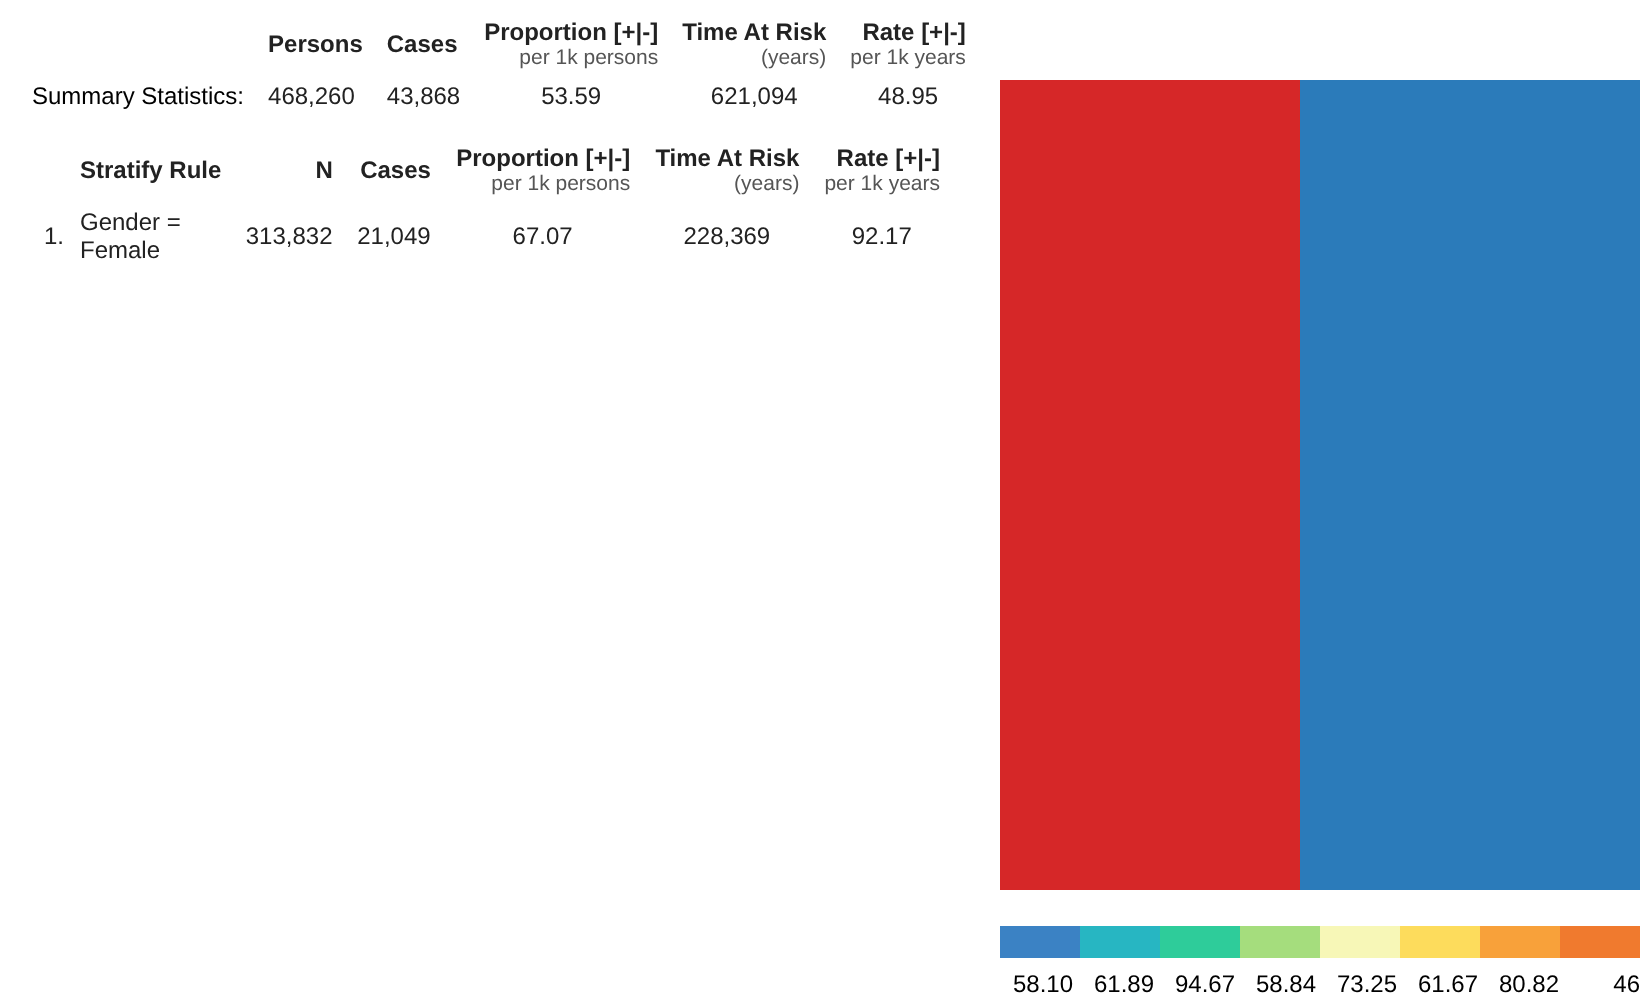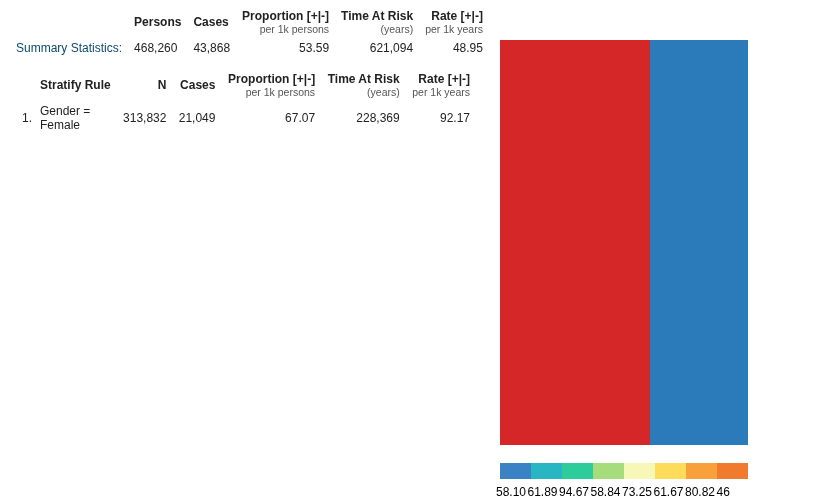--- a/index.html
+++ b/index.html
@@ -1,46 +1,46 @@
 <!DOCTYPE html>
 <html><head>
 <meta charset="utf-8">
 <style>
   html,body{margin:0;padding:0;font-family:"Segoe UI",Arial,sans-serif;font-size:12px;color:#222;background:#fff}
-  .wrap{display:flex;width:748px;height:503px;overflow:hidden}
+  .wrap{display:flex;width:820px;height:503px;overflow:hidden}
   .left{width:480px;padding:6px 4px 4px 10px;box-sizing:border-box}
   .right{flex:1;position:relative}
 
   table{border-collapse:collapse;width:100%}
   th,td{padding:3px 6px;vertical-align:middle;white-space:nowrap}
   .hdr th{font-weight:700;text-align:left;font-size:12px}
   .hdr th.num{text-align:right}
   .hdr .sub{display:block;font-weight:400;font-size:10.5px;color:#555;text-align:right}
   tr.srow td{font-size:12px}
-  td.lbl{font-weight:400;text-align:right;color:#0c4a6e;font-size:11.5px}
-  td.num{text-align:right}
+  td.lbl{font-weight:400;text-align:right;color:#000000;font-size:11.5px}
+  td.num{text-align:center}
 
   .hdr2 th{font-weight:700;font-size:12px;text-align:right;padding-top:10px}
   .hdr2 th.num{text-align:right}
   .hdr2 .sub{display:block;font-weight:400;font-size:10.5px;color:#555;text-align:right}
 
   tr.drow td{font-size:12px}
   td.idx{text-align:right;width:16px;padding-right:2px}
   td.rule{white-space:normal;width:60px;font-size:12px}
 
   
   .plot{position:absolute;left:20px;top:40px;right:0;height:405px;display:flex}
   .bar-red{background:#d62728;width:150px;height:100%}
   .bar-blue{background:#2b7bba;flex:1;height:100%}
   .legend{position:absolute;left:20px;bottom:24px;right:0;height:16px;display:flex}
   .lg{height:16px;flex:1}
   .c0{background:#3b82c4}.c1{background:#27b6c2}.c2{background:#2ecc9a}.c3{background:#a5dd7d}
   .c4{background:#f7f7b7}.c5{background:#fddc5c}.c6{background:#f8a13a}.c7{background:#f07a2e}
   .ticks{position:absolute;left:16px;bottom:4px;right:0;height:14px;display:flex;font-size:12px;color:#000}
-  .tick{text-align:left;white-space:nowrap}
+  .tick{text-align:right;white-space:nowrap}
 </style>
 </head>
 <body>
 
 <div class="wrap">
   <div class="left">
 
     <table>
       <tbody>
           <tr class="hdr">

